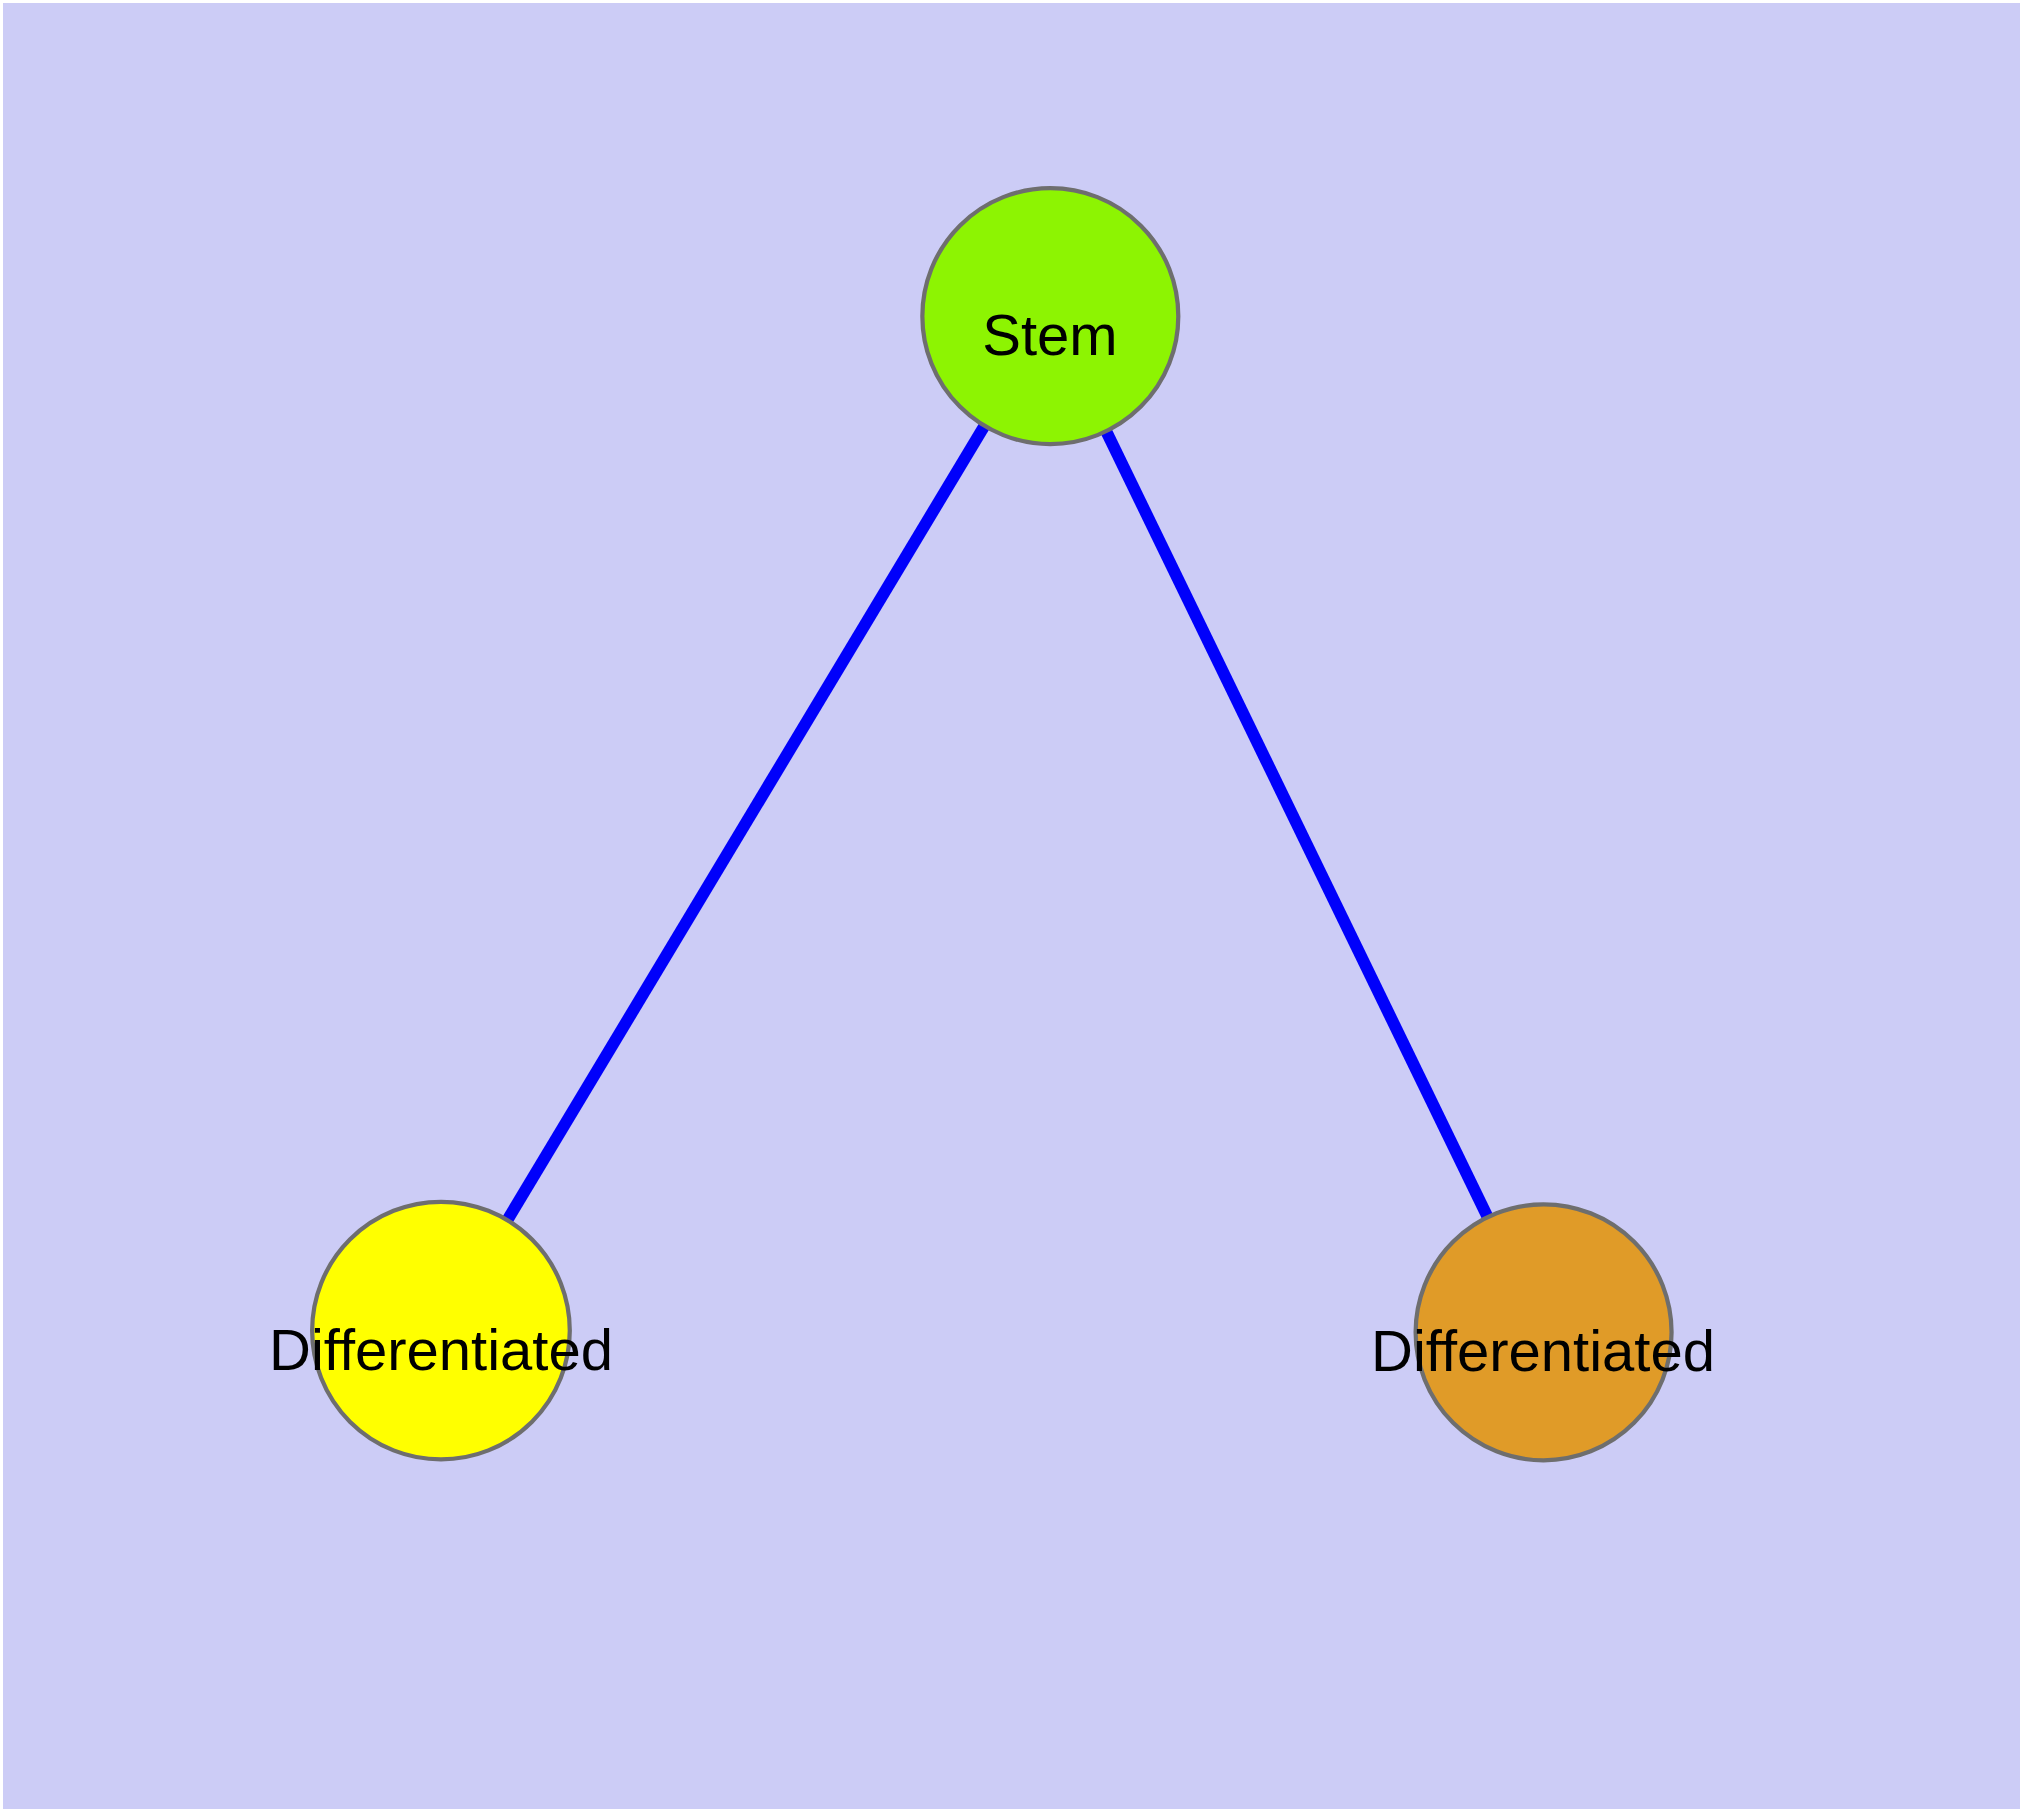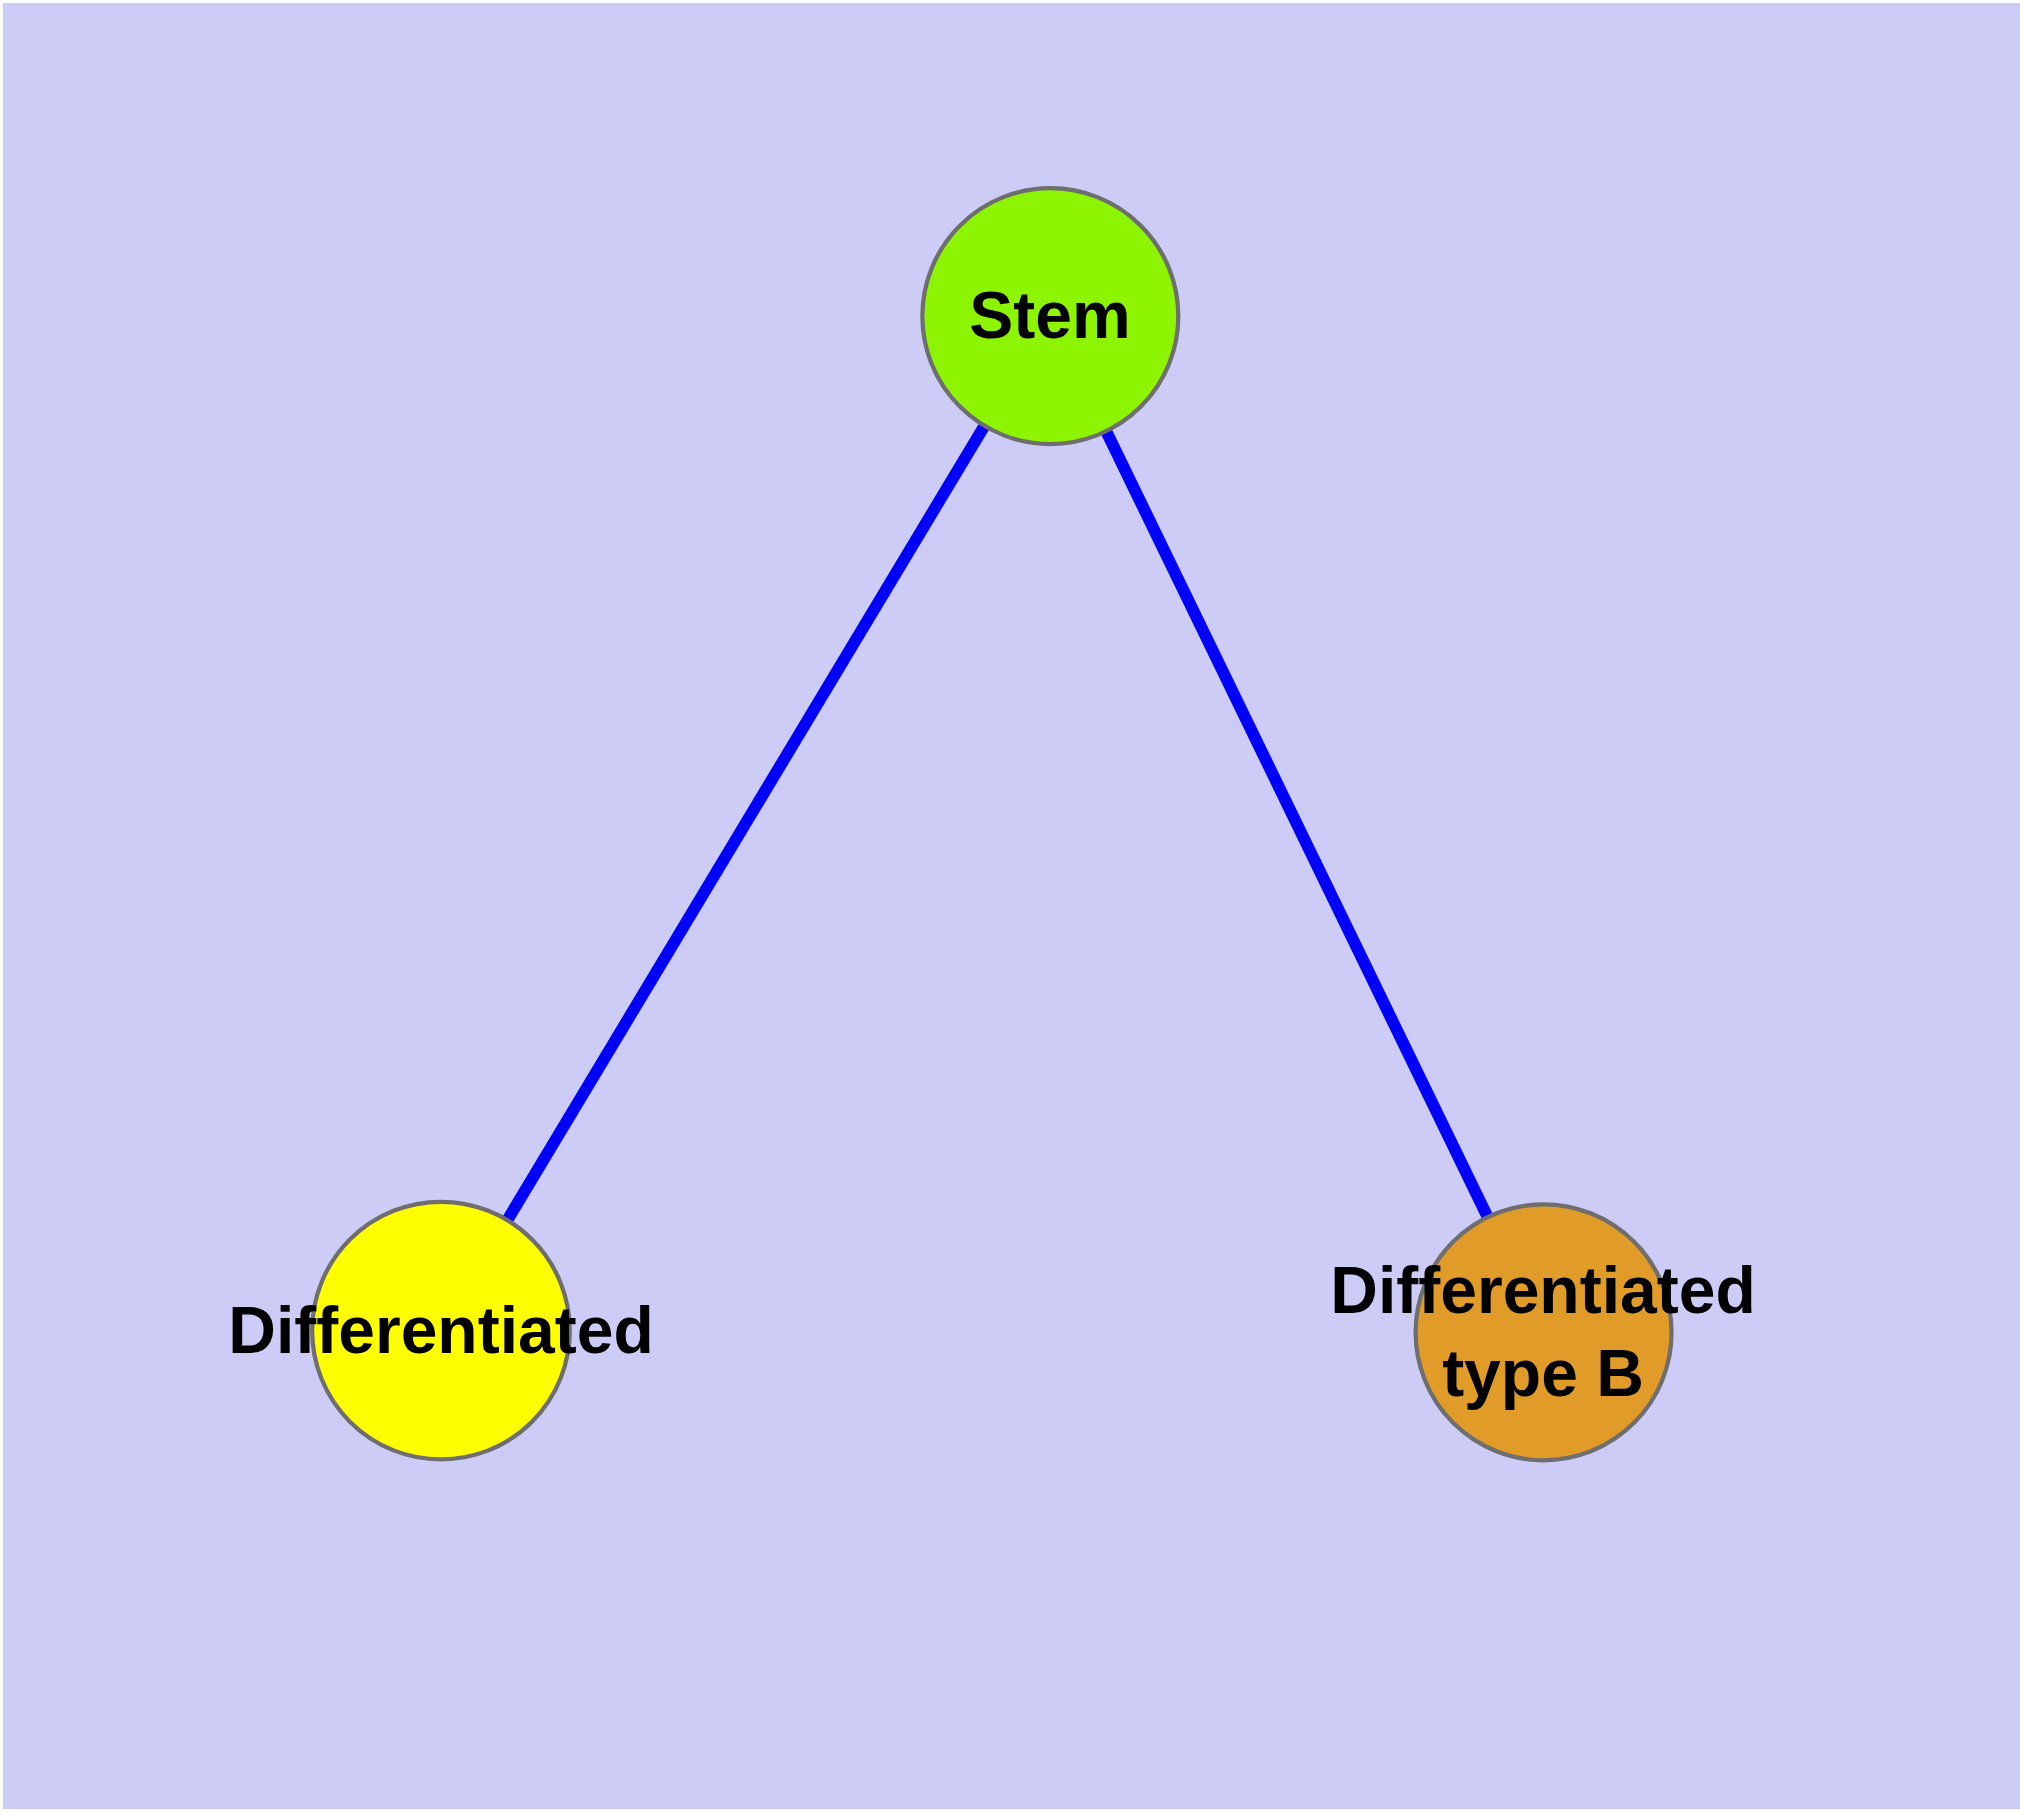--- a/index.html
+++ b/index.html
@@ -35,24 +35,25 @@
     left: 0;
     top: 0;
     width: 2021px;
     height: 1812px;
   }
   .node-label {
     position: absolute;
     transform: translate(-50%, -50%);
     text-align: center;
     font-family: "Liberation Sans", sans-serif;
-    font-weight: 700;
-    font-size: 66px;
+    font-weight: 400;
+    font-size: 58px;
     line-height: 1.26;
     white-space: nowrap;
+    margin-top: 19px;
   }
 </style>
 </head>
 <body>
 
 <div class="frame">
   <div class="canvas-bg" id="canvas-bg" style="background: rgb(204, 204, 246);"></div>
   <svg class="graph" id="graph-svg" viewBox="0 0 2384 2138" xmlns="http://www.w3.org/2000/svg">
       <line x1="1239" y1="373" x2="520" y2="1570" stroke="#0000FB" stroke-width="14"></line>
       <line x1="1239" y1="373" x2="1821" y2="1572" stroke="#0000FB" stroke-width="14"></line>
@@ -62,17 +63,16 @@
     </svg>
   <div class="labels-layer" id="labels-layer">
       <div class="node-label" style="left: 1050px; top: 316px; color: rgb(0, 0, 0);">
         <div>Stem</div>
       </div>
       <div class="node-label" style="left: 441px; top: 1331px; color: rgb(0, 0, 0);">
         <div>Differentiated</div>
       </div>
       <div class="node-label" style="left: 1543px; top: 1332px; color: rgb(0, 0, 0);">
         <div>Differentiated</div>
-        <div>type B</div>
       </div>
     </div>
 </div>
 
 
 </body></html>

